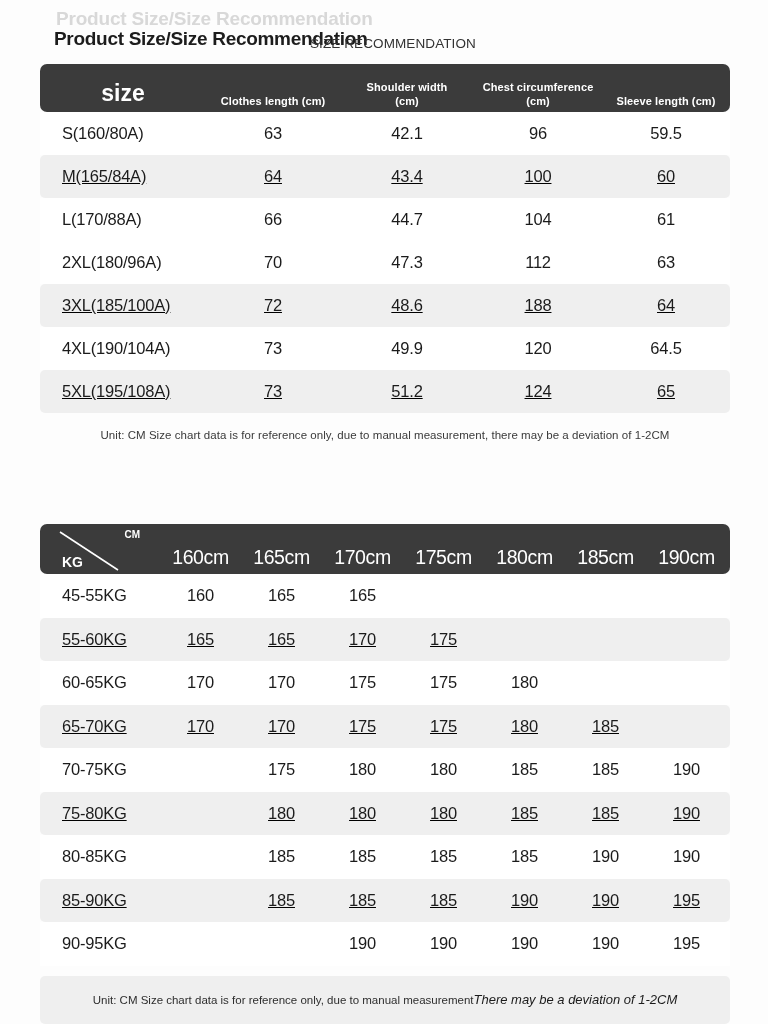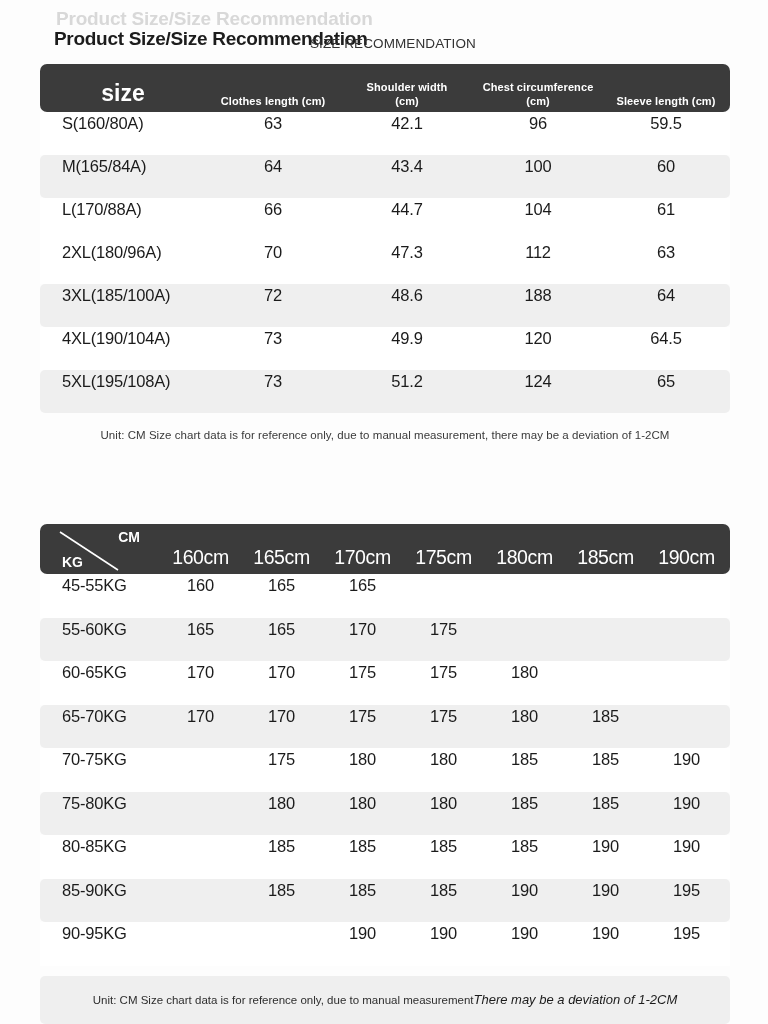--- a/index.html
+++ b/index.html
@@ -85,25 +85,25 @@
   }
   .thead .th.size-th {
     font-size: 23px;
     font-weight: 700;
     letter-spacing: 0px;
     padding-top: 10px;
   }
 
   .row {
     display: flex;
-    align-items: flex-start;
+    align-items: center;
     min-height: 43px;
     background: #ffffff;
   }
-  .row.alt { background: #efefef; border-radius: 5px; }
+  .row.alt { background: #efefef; border-radius: 5px; text-decoration: underline; }
   .row .td {
     text-align: center;
     font-size: 16.5px;
     color: #1b1b1b;
     letter-spacing: -0.2px;
     padding: 2px 1px;
     white-space: nowrap;
   }
   .row .td.label {
     font-size: 16.5px;
@@ -148,21 +148,21 @@
     overflow: hidden;
   }
   .diag svg {
     position: absolute;
     left: 0; top: 0;
     width: 120px; height: 50px;
   }
   .diag .cm {
     position: absolute;
     right: 20px; top: 5px;
-    font-size: 14px;
+    font-size: 10px;
     font-weight: 600;
     color: #fff;
   }
   .diag .kg {
     position: absolute;
     left: 22px; bottom: 4px;
     font-size: 14px;
     font-weight: 600;
     color: #fff;
   }

